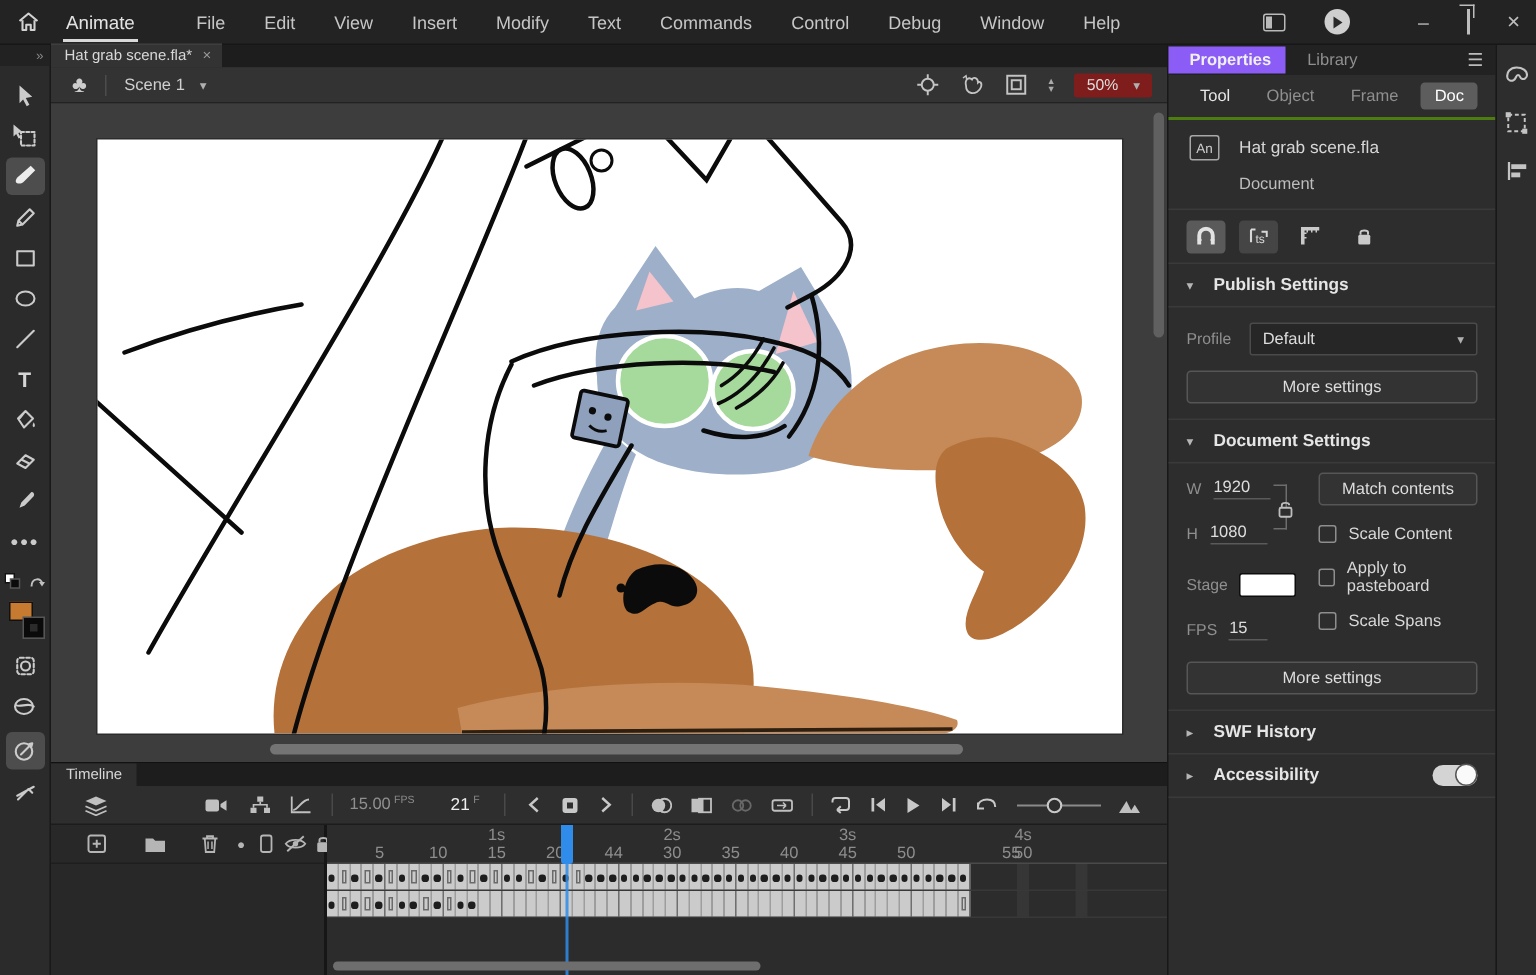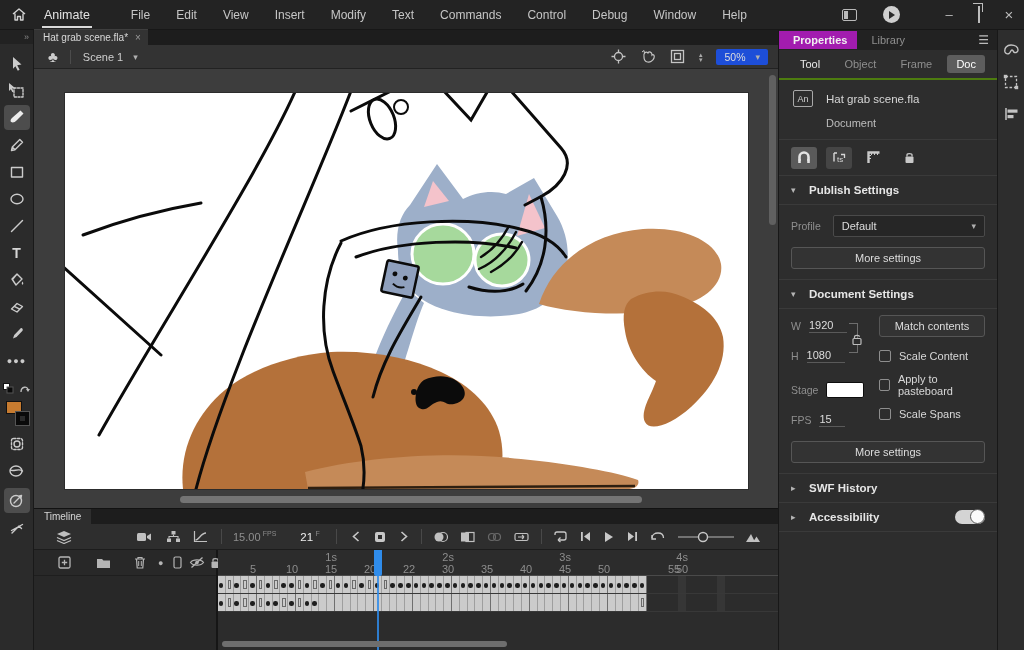--- a/index.html
+++ b/index.html
@@ -44,21 +44,21 @@
   .doc-tab { background:#333; color:#d8d8d8; font-size:10px; padding:2px 7px 2px 9px; display:flex; gap:7px; align-items:center; border-top:1px solid #3e3e3e; }
   .doc-tab .x { color:#9a9a9a; font-size:10px; }
   .scenebar { height:24px; background:#333; border-bottom:1px solid #222; display:flex; align-items:center; color:#c7c7c7; }
   .scene-ic { font-size:15px; color:#cdcdcd; margin-left:14px; }
   .sb-div { width:1px; height:14px; background:#4c4c4c; margin:0 12px; }
   .scene-name { font-size:11px; color:#cfcfcf; }
   .chev { font-size:9px; color:#b0b0b0; margin-left:10px; }
   .sb-right { margin-left:auto; display:flex; align-items:center; gap:14px; margin-right:10px; }
   .sb-right svg { display:block; }
   .stepper { display:flex; flex-direction:column; line-height:5px; font-size:7px; color:#aaa; }
-  .zoom-box { background:#1d4ed8; border-radius:2px; padding:2px 8px; font-size:10.5px; color:#ddd; display:flex; gap:10px; align-items:center; }
+  .zoom-box { background:#7f1d1d; border-radius:2px; padding:2px 8px; font-size:10.5px; color:#ddd; display:flex; gap:10px; align-items:center; }
 
   
   .canvas { position:relative; flex:1; background:#3d3d3d; overflow:hidden; }
   .stage { position:absolute; left:31px; top:24px; width:683px; height:396px; background:#fff; box-shadow:0 0 0 1px #2c2c2c; }
   .stage svg { display:block; }
   .hscroll { position:absolute; left:0; right:10px; bottom:5px; height:7px; }
   .hscroll .handle { position:absolute; left:146px; width:462px; top:0; height:7px; background:#747474; border-radius:4px; }
   .vscroll { position:absolute; right:2px; top:2px; bottom:16px; width:7px; }
   .vscroll .handle { position:absolute; top:4px; height:150px; width:7px; background:#606060; border-radius:4px; }
 
@@ -94,21 +94,21 @@
   .fcell .kf { position:absolute; left:50%; top:55%; width:4.5px; height:4.5px; margin:-2px 0 0 -2.5px; border-radius:50%; background:#1e1e1e; }
   .fcell .endm { position:absolute; right:1.5px; top:4px; width:3.5px; height:9px; border:1px solid #6a6a6a; }
   .playhead-head { position:absolute; top:0; height:26px; background:#2f8ceb; border-radius:0 0 2px 2px; }
   .playhead-line { position:absolute; top:26px; width:2px; height:86px; background:rgba(47,140,235,0.85); }
   .tl-hscroll { position:absolute; left:4px; bottom:3px; height:6px; width:285px; background:#6e6e6e; border-radius:3px; }
 
   
   .rpanel { grid-row:2; background:#2d2d2d; border-left:1px solid #181818; display:flex; flex-direction:column; font-size:11px; color:#cfcfcf; }
   .rp-tabs { height:20px; background:#222; display:flex; align-items:center; }
   .rp-tab { padding:3px 10px 3px 14px; font-size:11px; color:#8f8f8f; }
-  .rp-tab.act { color:#f0f0f0; font-weight:bold; background:#a21caf; }
+  .rp-tab.act { color:#f0f0f0; font-weight:bold; background:#8b5cf6; }
   .rp-burger { margin-left:auto; margin-right:8px; color:#bbb; font-size:12px; }
   .rp-subtabs { height:30px; display:flex; align-items:center; justify-content:space-between; padding:0 12px; border-bottom:2px solid #4d7c0f; }
   .rp-subtab { color:#8f8f8f; font-size:11px; padding:3px 9px; border-radius:3px; }
   .rp-subtab.first { color:#e8e8e8; }
   .rp-subtab.act { background:#5d5d5d; color:#fff; }
   .rp-doc { padding:10px 14px 8px; border-bottom:1px solid #3a3a3a; }
   .rp-docrow { display:flex; align-items:center; gap:13px; }
   .an-badge { width:20px; height:17px; border:1px solid #a8a8a8; border-radius:2px; font-size:9px; color:#cfcfcf; display:flex; align-items:center; justify-content:center; }
   .rp-docname { font-size:11.5px; color:#d6d6d6; }
   .rp-doctype { margin:10px 0 2px 33px; color:#bdbdbd; }
@@ -542,21 +542,21 @@
         <div class="framearea">
           <div class="ruler" id="frame-ruler">
               <span class="sec-lbl" style="left: 113.1px;">1s</span>
               <span class="sec-lbl" style="left: 230.1px;">2s</span>
               <span class="sec-lbl" style="left: 347.1px;">3s</span>
               <span class="sec-lbl" style="left: 464.1px;">4s</span>
               <span class="num-lbl" style="left: 35.1px;">5</span>
               <span class="num-lbl" style="left: 74.1px;">10</span>
               <span class="num-lbl" style="left: 113.1px;">15</span>
               <span class="num-lbl" style="left: 152.1px;">20</span>
-              <span class="num-lbl" style="left: 191.1px;">22</span>
+              <span class="num-lbl" style="left: 191.1px;">44</span>
               <span class="num-lbl" style="left: 230.1px;">30</span>
               <span class="num-lbl" style="left: 269.1px;">35</span>
               <span class="num-lbl" style="left: 308.1px;">40</span>
               <span class="num-lbl" style="left: 347.1px;">45</span>
               <span class="num-lbl" style="left: 386.1px;">50</span>
               <span class="num-lbl" style="left: 425.1px; margin-left: 31px;">55</span>
               <span class="num-lbl" style="left: 464.1px;">50</span>
             </div>
           <div id="frame-rows">
               <div class="frow">

